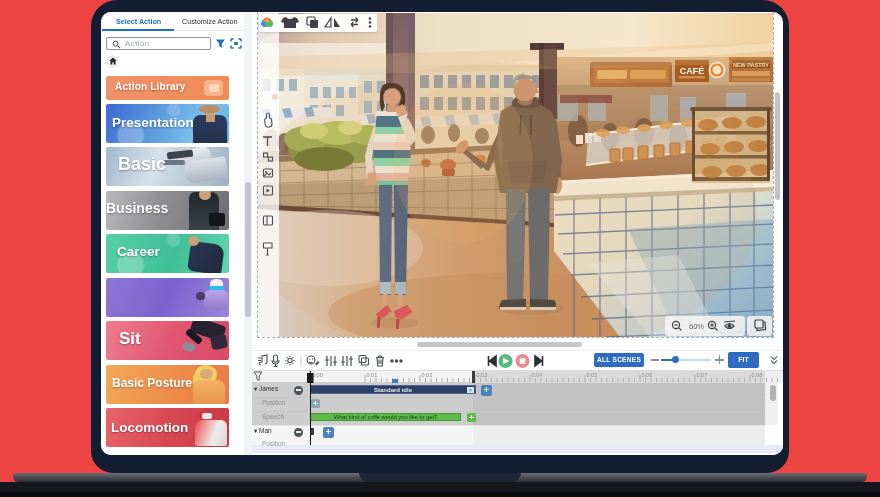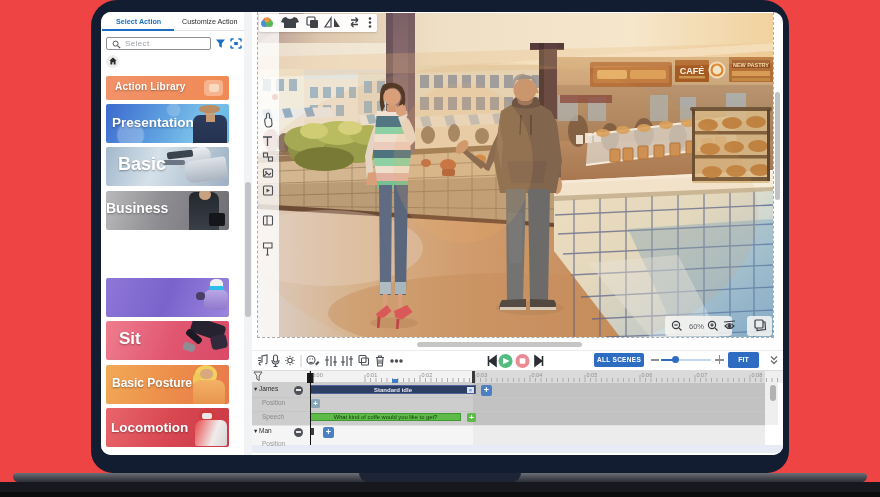--- a/index.html
+++ b/index.html
@@ -48,21 +48,21 @@
     <div class="abs" id="panel">
       <div class="abs" style="left:0;top:17.5px;width:150px;height:1px;background:#e2e4e7"></div>
       <div class="abs tab1">Select Action</div>
       <div class="abs tab2">Customize Action</div>
       <div class="abs" style="left:1px;top:16.5px;width:72px;height:2px;background:#1a6fc4"></div>
       <div class="abs searchbox">
         <svg width="9" height="9" style="position:absolute;left:5px;top:1.5px" viewBox="0 0 10 10">
             <circle cx="4" cy="4" r="2.8" fill="none" stroke="#555" stroke-width="1.1"></circle>
             <line x1="6.2" y1="6.2" x2="9" y2="9" stroke="#555" stroke-width="1.2"></line>
           </svg>
-        <span style="position:absolute;left:18px;top:1px;font-size:8px;color:#9aa0a6;letter-spacing:.4px">Select</span>
+        <span style="position:absolute;left:18px;top:1px;font-size:8px;color:#9aa0a6;letter-spacing:.4px">Action</span>
       </div>
       <svg class="abs" style="left:114px;top:26px" width="11" height="11" viewBox="0 0 11 11">
           <path d="M1 1.5 H10 L6.8 5.5 V9.8 L4.2 8.3 V5.5 Z" fill="#1a6fc4"></path>
         </svg>
       <svg class="abs" style="left:129px;top:26px" width="12" height="11" viewBox="0 0 12 11">
           <path d="M1 3.5 V1.5 Q1 1 1.8 1 H3.6 M8.4 1 H10.2 Q11 1 11 1.5 V3.5 M11 7.5 V9.5 Q11 10 10.2 10 H8.4 M3.6 10 H1.8 Q1 10 1 9.5 V7.5" fill="none" stroke="#1a6fc4" stroke-width="1.5"></path>
           <rect x="4.2" y="4" width="3.6" height="3" fill="#1a6fc4"></rect>
         </svg>
       <div class="abs homebtn">
           <svg width="8" height="8" viewBox="0 0 10 10" style="position:absolute;left:2.6px;top:2.4px">
@@ -89,20 +89,26 @@
         <div class="abs" style="right:2px;top:12px;width:42px;height:22px;background:linear-gradient(#dde2e8,#aab4c0);border-radius:8px 3px 3px 8px;transform:rotate(-8deg)"></div>
         <div class="abs" style="right:36px;top:4px;width:26px;height:7px;background:#3c4450;border-radius:2px;transform:rotate(-6deg)"></div>
         <div class="abs" style="right:44px;top:13px;width:22px;height:5px;background:#6b7684;border-radius:2px"></div>
         <span class="bt" style="font-size:18px;left:12px;top:7px">Basic</span>
       </div>
       <div class="abs bnr" style="top:178.5px;background:linear-gradient(105deg,#b9b9bb,#8e8e92 45%,#6f6f73)">
         <div class="abs" style="right:10px;top:1px;width:30px;height:38px;background:linear-gradient(#23272e,#3a3f48);border-radius:6px 8px 0 0"></div>
         <div class="abs" style="right:18px;top:-2px;width:12px;height:11px;border-radius:50%;background:#caa17e"></div>
         <div class="abs" style="right:4px;top:22px;width:16px;height:13px;background:#14161a;border-radius:2px"></div>
         <span class="bt" style="font-size:14px;left:0;top:9px">Business</span>
+      </div>
+      <div class="abs bnr" style="top:222px;background:linear-gradient(110deg,#57cfa6,#3fbf96 55%,#62d4b0)">
+        <div class="swirl"></div>
+        <div class="abs" style="right:6px;top:9px;width:34px;height:30px;background:linear-gradient(120deg,#2a3550,#202a42);border-radius:8px 10px 2px 6px;transform:rotate(8deg)"></div>
+        <div class="abs" style="right:30px;top:2px;width:11px;height:10px;border-radius:50%;background:#caa17e"></div>
+        <span class="bt" style="font-size:13.5px;left:11px;top:10px">Career</span>
       </div>
       <div class="abs bnr" style="top:265.5px;background:linear-gradient(110deg,#8d77d6,#7a63cc 50%,#9a86de)">
         <div class="abs" style="right:6px;top:1px;width:13px;height:10px;border-radius:45% 45% 30% 30%;background:#f0f0f2"></div>
         <div class="abs" style="right:5px;top:8px;width:15px;height:5px;background:#28c0e8;border-radius:2px"></div>
         <div class="abs" style="right:1px;top:12px;width:24px;height:20px;background:linear-gradient(#b9a6e6,#8f78cc);border-radius:6px"></div>
         <div class="abs" style="right:24px;top:14px;width:9px;height:8px;background:#4a3f66;border-radius:45%"></div>
       </div>
       <div class="abs bnr" style="top:309px;background:linear-gradient(110deg,#ef7d8e,#e05570 55%,#d94a66)">
         <div class="abs" style="right:4px;top:0px;width:34px;height:16px;background:#262230;border-radius:4px;transform:rotate(18deg)"></div>
         <div class="abs" style="right:26px;top:12px;width:18px;height:7px;background:#1c1926;border-radius:3px;transform:rotate(40deg)"></div>
@@ -507,21 +513,21 @@
           <path d="M72 4 L72 13 L66 13 Z" fill="none" stroke="#3f4348" stroke-width="1.2"></path>
           <path d="M75 4 L75 13 L81 13 Z"></path>
           <path d="M92 6 L99 6 M99 6 L96.5 3.5 M99 6 L96.5 8.5 M99 10.5 L92 10.5 M92 10.5 L94.5 8 M92 10.5 L94.5 13" stroke="#3f4348" stroke-width="1.3" fill="none"></path>
           <circle cx="111" cy="4.5" r="1.3"></circle>
             <circle cx="111" cy="8.5" r="1.3"></circle>
             <circle cx="111" cy="12.5" r="1.3"></circle>
         </g>
       </svg>
     </div>
 
-    <div class="abs" style="left:564px;top:304px;width:67px;height:20px;background:rgba(248,246,242,.85);border-radius:3px">
+    <div class="abs" style="left:564px;top:304px;width:80px;height:20px;background:rgba(248,246,242,.85);border-radius:3px">
       <svg width="79" height="20" viewBox="0 0 79 20">
         <g stroke="#3a3e44" stroke-width="1.2" fill="none">
           <circle cx="11" cy="9" r="3.6"></circle>
             <line x1="13.8" y1="11.8" x2="16.5" y2="14.5"></line>
             <line x1="9.3" y1="9" x2="12.7" y2="9"></line>
           <circle cx="47" cy="9" r="3.6"></circle>
             <line x1="49.8" y1="11.8" x2="52.5" y2="14.5"></line>
             <line x1="45.3" y1="9" x2="48.7" y2="9"></line>
             <line x1="47" y1="7.3" x2="47" y2="10.7"></line>
           <path d="M60 10 Q64.5 5 69 10 Q64.5 15 60 10 Z"></path>

